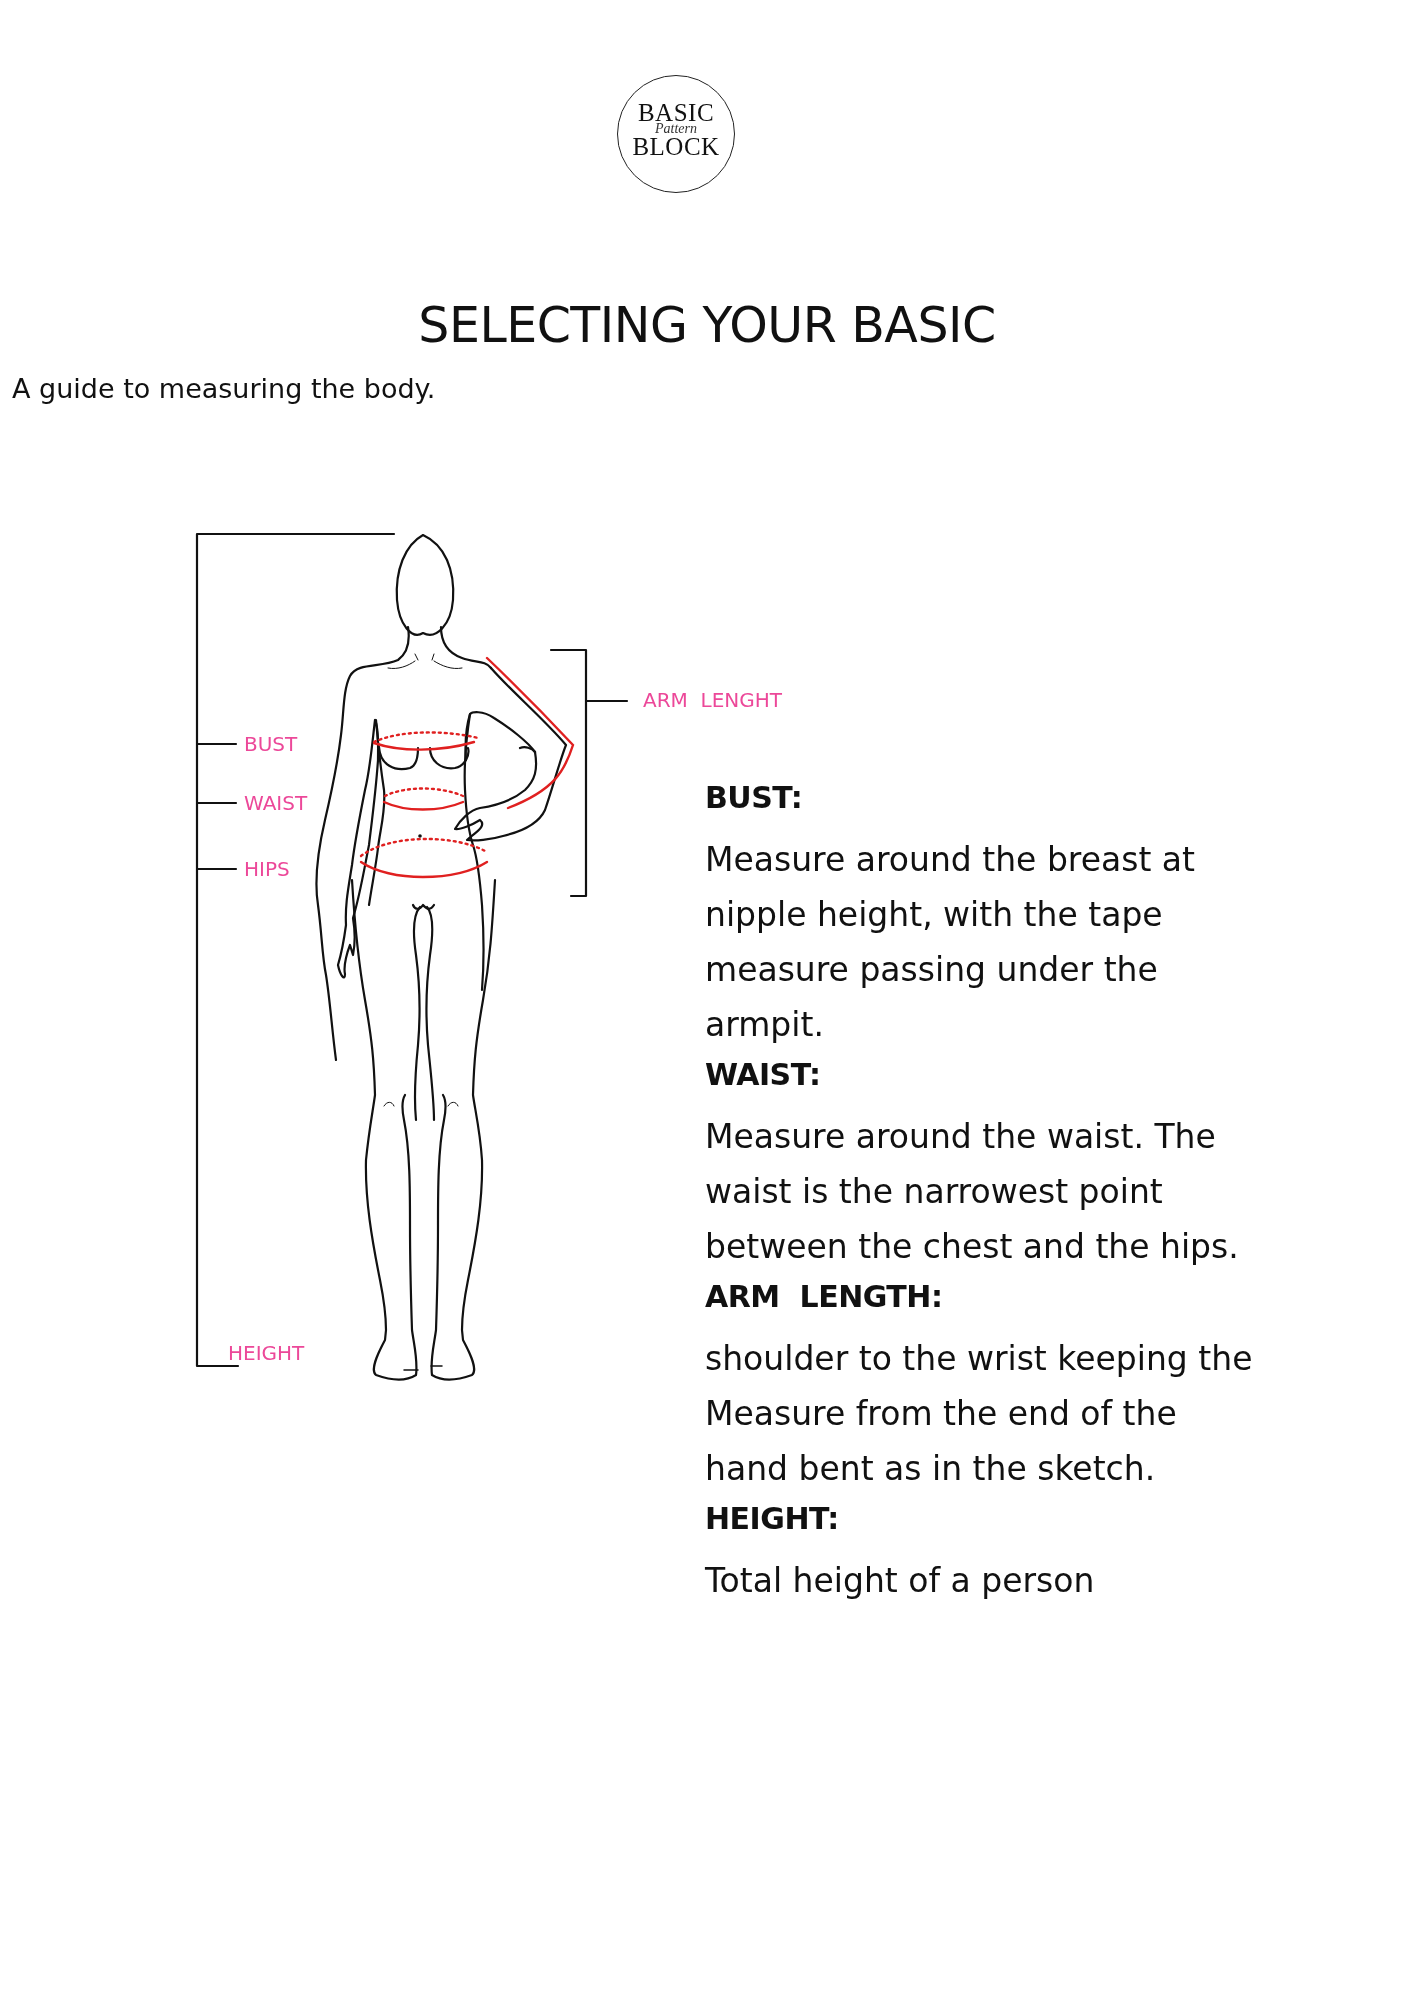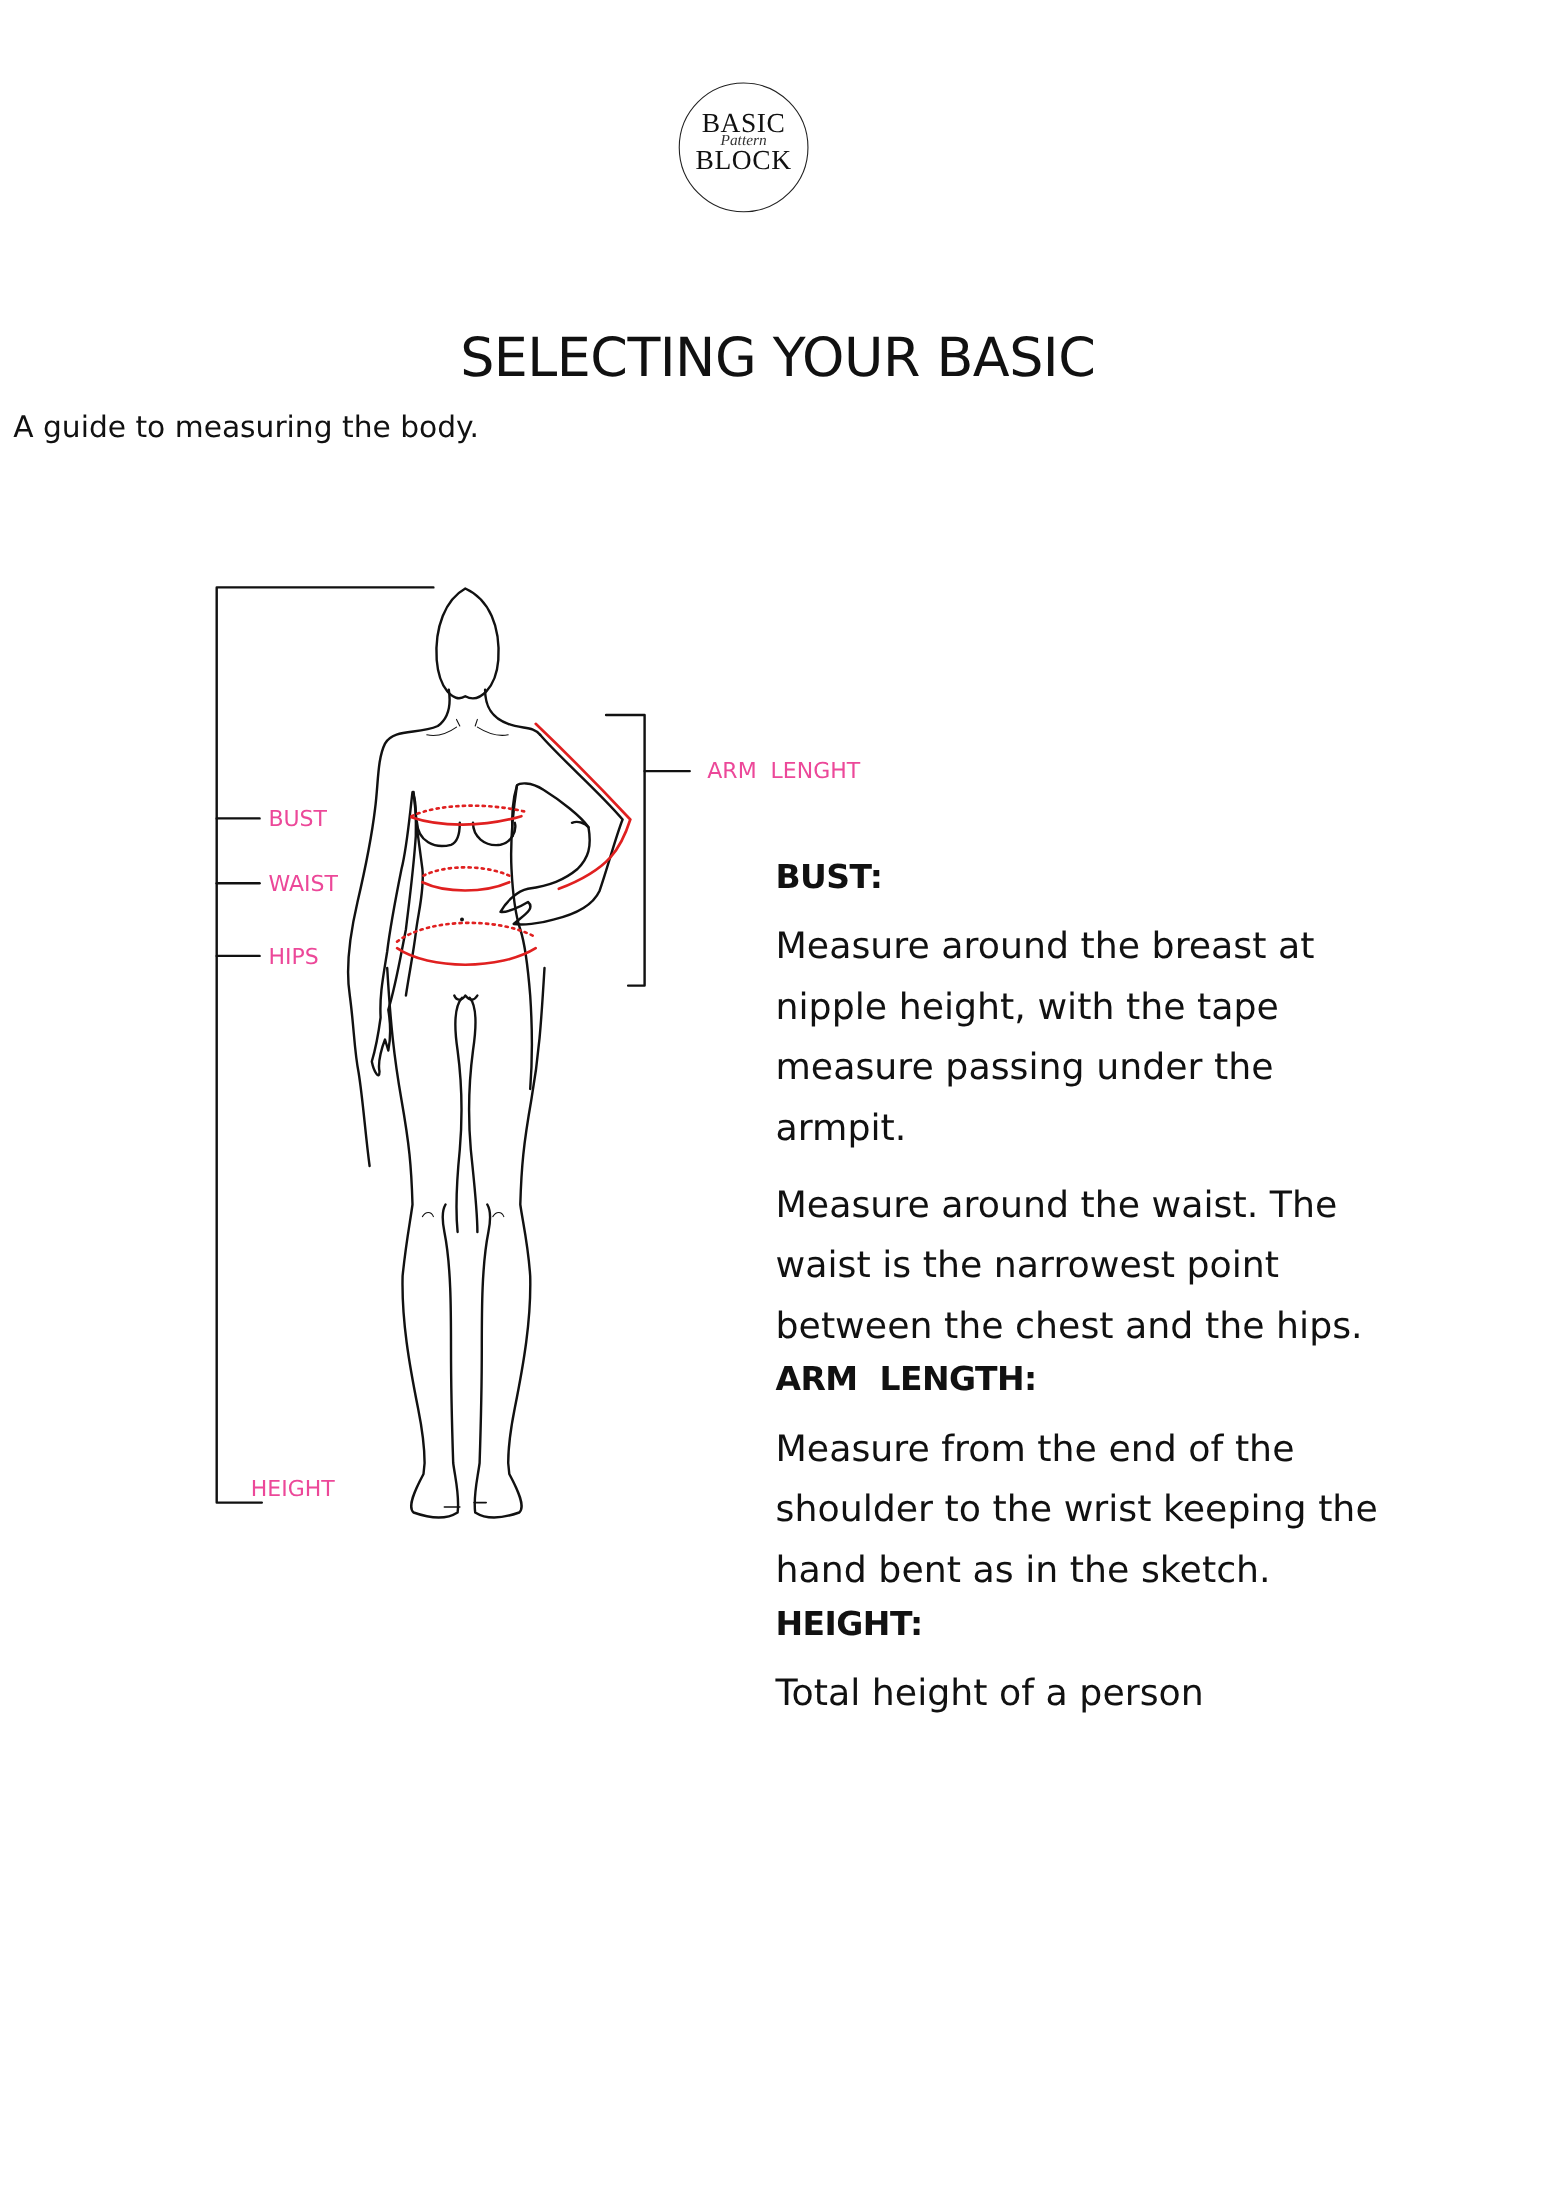--- a/index.html
+++ b/index.html
@@ -202,31 +202,32 @@
   <div>
     <div class="sec-title">BUST:</div>
     <div class="sec-body">
       <span class="ln">Measure around the breast at</span>
       <span class="ln">nipple height, with the tape</span>
       <span class="ln">measure passing under the</span>
       <span class="ln">armpit.</span>
     </div>
   </div>
   <div>
+    <div class="sec-title">WAIST:</div>
     <div class="sec-body">
       <span class="ln">Measure around the waist. The</span>
       <span class="ln">waist is the narrowest point</span>
       <span class="ln">between the chest and the hips.</span>
     </div>
   </div>
   <div>
     <div class="sec-title" style="white-space:pre;">ARM  LENGTH:</div>
     <div class="sec-body">
+      <span class="ln">shoulder to the wrist keeping the</span>
       <span class="ln">Measure from the end of the</span>
-      <span class="ln">shoulder to the wrist keeping the</span>
       <span class="ln">hand bent as in the sketch.</span>
     </div>
   </div>
   <div>
     <div class="sec-title">HEIGHT:</div>
     <div class="sec-body">
       <span class="ln">Total height of a person</span>
     </div>
   </div>
 </div>

